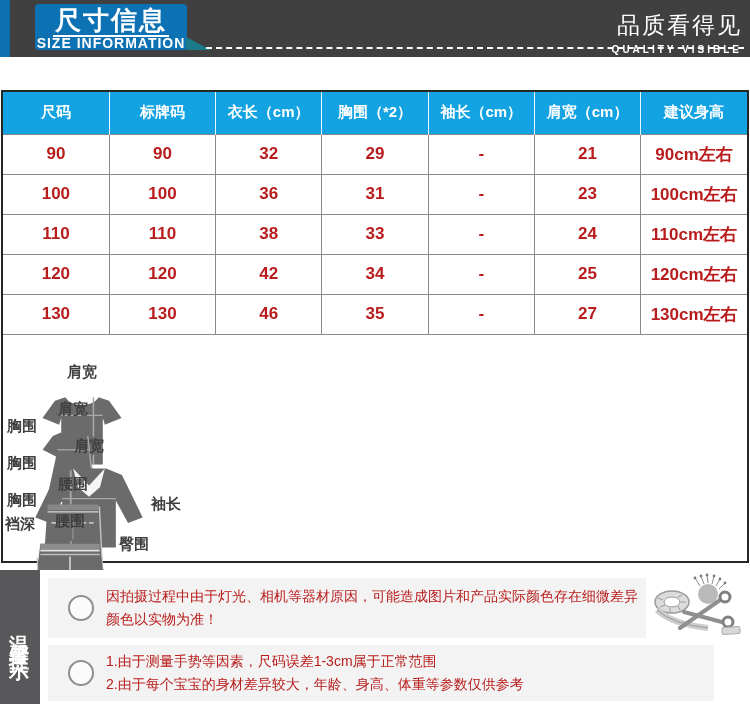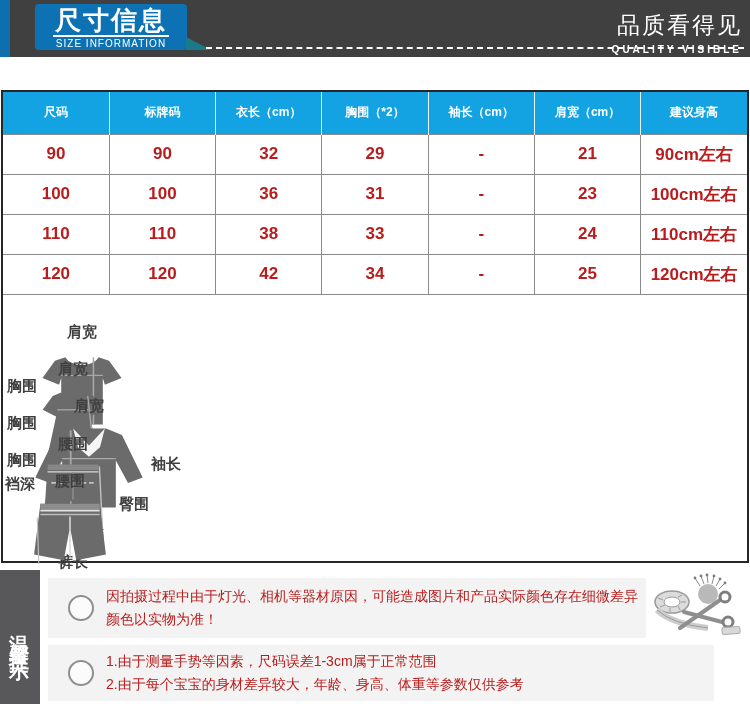--- a/index.html
+++ b/index.html
@@ -5,31 +5,31 @@
   * { margin:0; padding:0; box-sizing:border-box; }
   body { background:#fff; font-family:"Liberation Sans","DejaVu Sans",sans-serif; }
   .page { position:relative; width:750px; height:704px; background:#fff; overflow:hidden; }
 
   
   .banner { position:absolute; left:0; top:8; width:750px; height:57px; background:#404040; }
   .banner-strip { position:absolute; left:0; top:0; width:10px; height:57px; background:#0d6fae; }
   .ribbon { position:absolute; left:35px; top:4px; width:152px; height:46px; background:#0d72b4; border-radius:4px; color:#fff; text-align:center; }
   .ribbon .cn { font-size:26px; font-weight:bold; letter-spacing:2px; line-height:30px; margin-top:1px; }
   .ribbon .sep { width:116px; margin:0 auto; border-top:2px solid #fff; }
-  .ribbon .en { font-size:10px; letter-spacing:1px; line-height:13px; }
+  .ribbon .en { font-size:14px; letter-spacing:1px; line-height:13px;font-weight:bold; }
   .fold { position:absolute; left:186px; top:36px; width:26px; height:15px; }
   .dash-line { position:absolute; left:206px; right:6px; top:47px; border-top:2px dashed #fff; }
   .tagline { position:absolute; right:8px; top:10px; text-align:right; color:#fff; }
   .tagline .cn { font-size:23px; font-weight:normal; letter-spacing:2px; }
   .tagline .en { font-size:10px; font-weight:bold; letter-spacing:3px; margin-top:3px; }
 
   
   .big-box { position:absolute; left:1px; top:90px; width:748px; height:473px; border:2px solid #262626; background:#fff; }
   table.size-table { width:100%; border-collapse:collapse; table-layout:fixed; }
-  .size-table th { background:#14a3e2; color:#fff; font-size:12px; font-weight:bold; height:42px; border-right:1px solid #eaf6fd; }
+  .size-table th { background:#14a3e2; color:#fff; font-size:15px; font-weight:bold; height:42px; border-right:1px solid #eaf6fd; }
   .size-table th:last-child { border-right:none;margin-top:39px; }
   .size-table td { height:40px; text-align:center; font-size:17px; font-weight:bold; color:#b91c1c; border:1px solid #8a8a8a; background:#fff; }
   .size-table td:first-child { border-left:none; }
   .size-table td:last-child { border-right:none; }
 
   
   .diagrams { position:relative; width:644px; height:187px; display:flex;flex-direction:column; }
   .dg { position:relative; height:100%; }
   .dg.c1 { width:158px; } .dg.c2 { width:140px; } .dg.c3 { width:172px; }
   .dg.c4 { width:140px; } .dg.c5 { width:134px; }
@@ -120,20 +120,29 @@
         </tr>
         <tr>
           <td>120</td>
           <td>120</td>
           <td>42</td>
           <td>34</td>
           <td>-</td>
           <td>25</td>
           <td>120cm左右</td>
         </tr>
+        <tr>
+          <td>130</td>
+          <td>130</td>
+          <td>46</td>
+          <td>35</td>
+          <td>-</td>
+          <td>27</td>
+          <td>130cm左右</td>
+        </tr>
       </tbody>
     </table>
 
     <div class="diagrams">
 
       <div class="dg c1">
         <span class="lbl lt">肩宽</span>
         <span class="lbl ll">胸围</span>
         <svg class="art" width="104" height="86" viewBox="0 0 100 100" preserveAspectRatio="none">
           <path d="M34,12 C40,24 60,24 66,12 L76,16 L88,36 L72,44 L70,36 L70,90 L30,90 L30,36 L28,44 L12,36 L24,16 Z" fill="#6b6b6b"></path>

